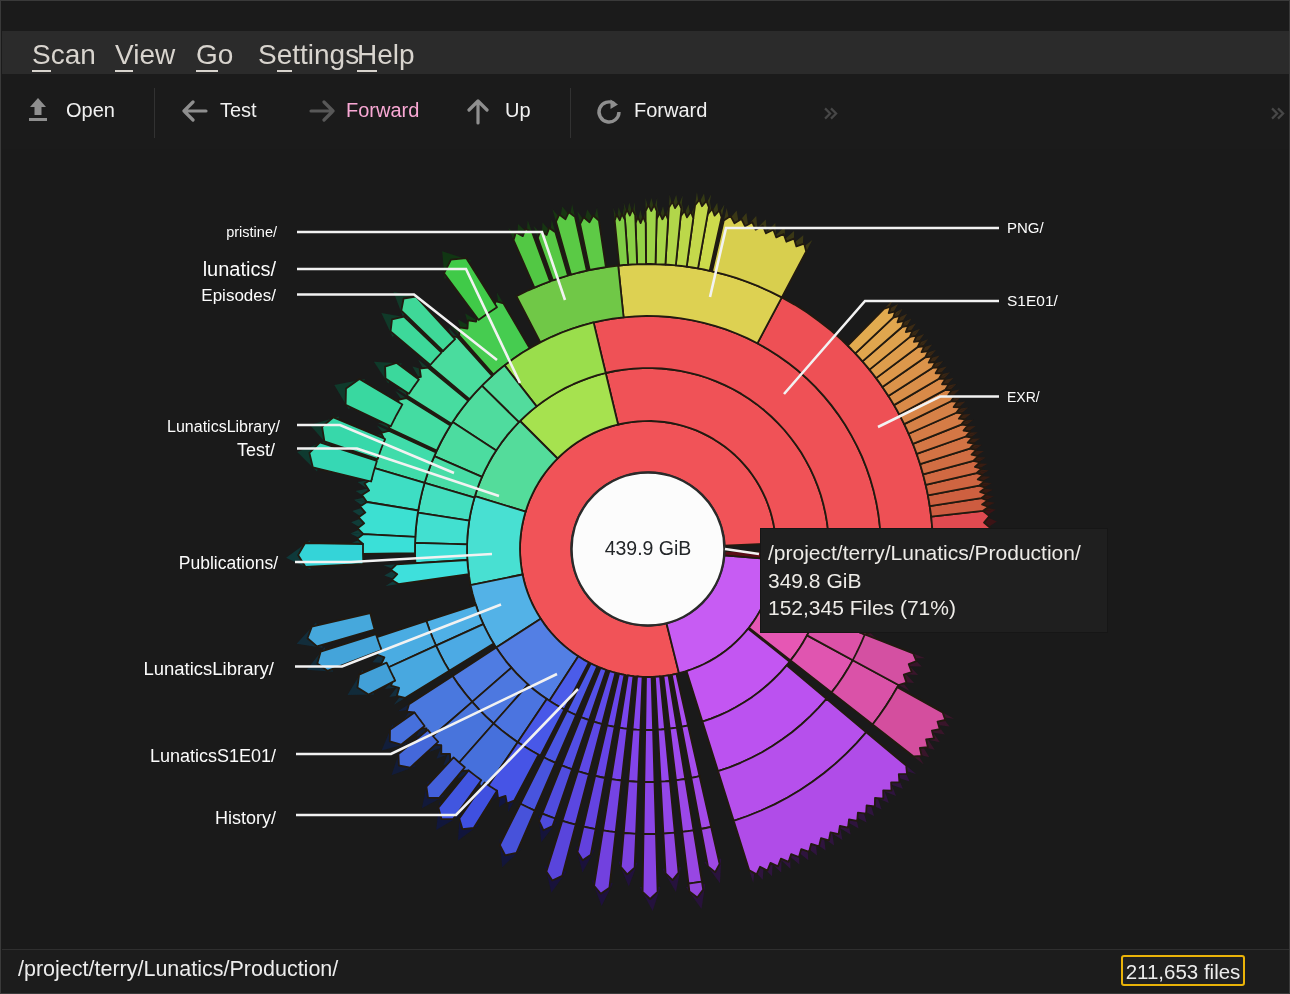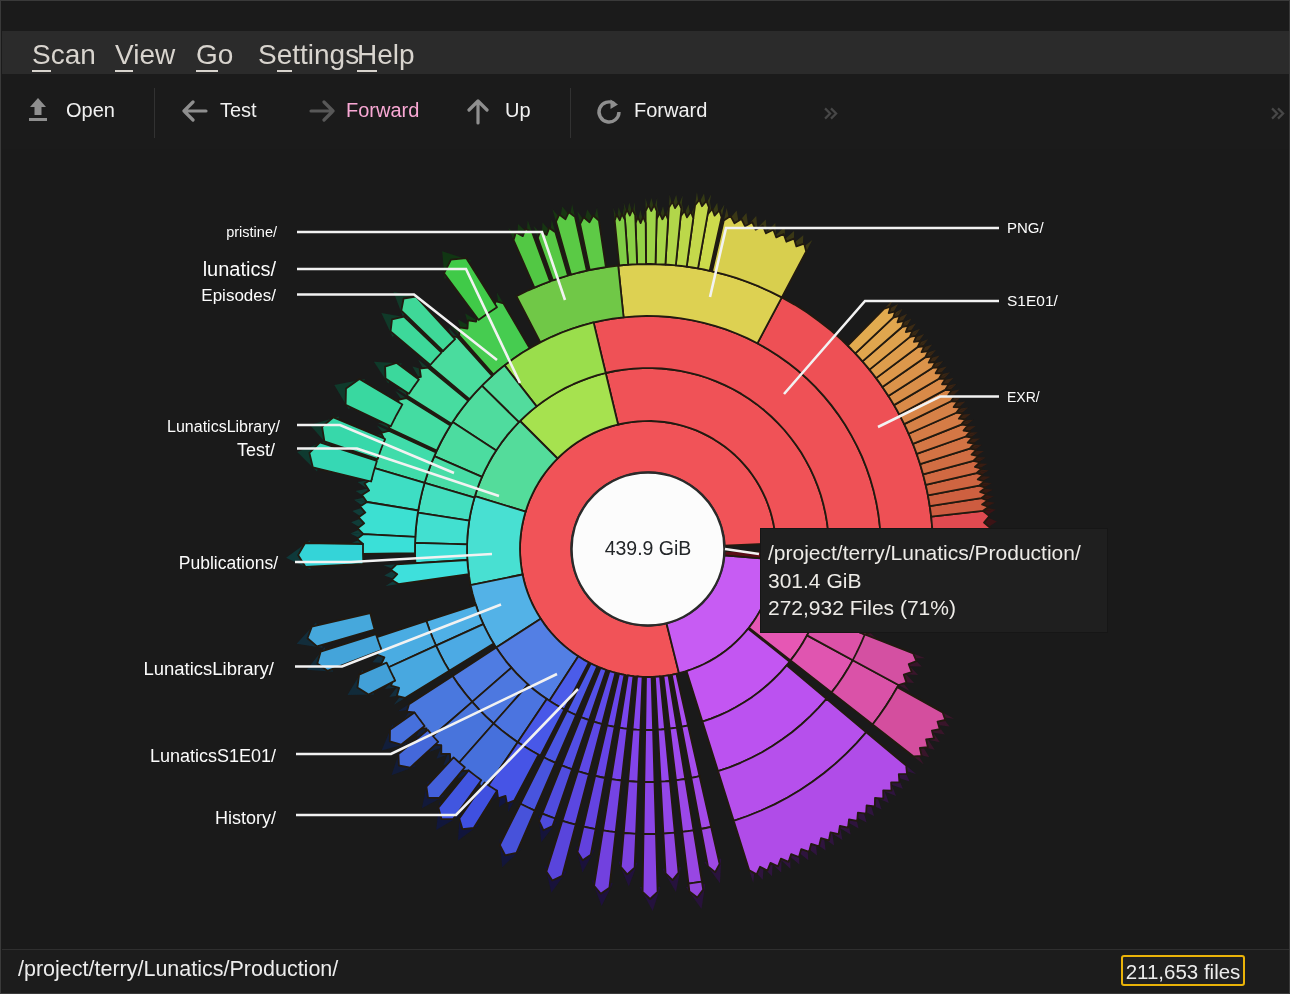--- a/index.html
+++ b/index.html
@@ -322,20 +322,20 @@
 <text x="277" y="568.1" text-anchor="end" font-size="17.5" fill="#fcfcfc">Publications/</text>
 <text x="273" y="673.5" text-anchor="end" font-size="18.5" fill="#fcfcfc">LunaticsLibrary/</text>
 <text x="275" y="760.8" text-anchor="end" font-size="18" fill="#fcfcfc">LunaticsS1E01/</text>
 <text x="275" y="822.8" text-anchor="end" font-size="18" fill="#fcfcfc">History/</text>
 <text x="1006" y="232.2" font-size="15" fill="#fcfcfc">PNG/</text>
 <text x="1006" y="305.4" font-size="15.5" fill="#fcfcfc">S1E01/</text>
 <text x="1006" y="400.9" font-size="14" fill="#fcfcfc">EXR/</text>
   </svg>
   <div id="tooltip">
     <div style="top:12px">/project/terry/Lunatics/Production/</div>
-    <div style="top:40px">301.4 GiB</div>
-    <div style="top:67px">272,932 Files (71%)</div>
+    <div style="top:40px">349.8 GiB</div>
+    <div style="top:67px">152,345 Files (71%)</div>
   </div>
   <div id="statusbar">
     <div class="path">/project/terry/Lunatics/Production/</div>
     <div id="filebox">211,653 files</div>
   </div>
 </div>
 
 </body></html>

